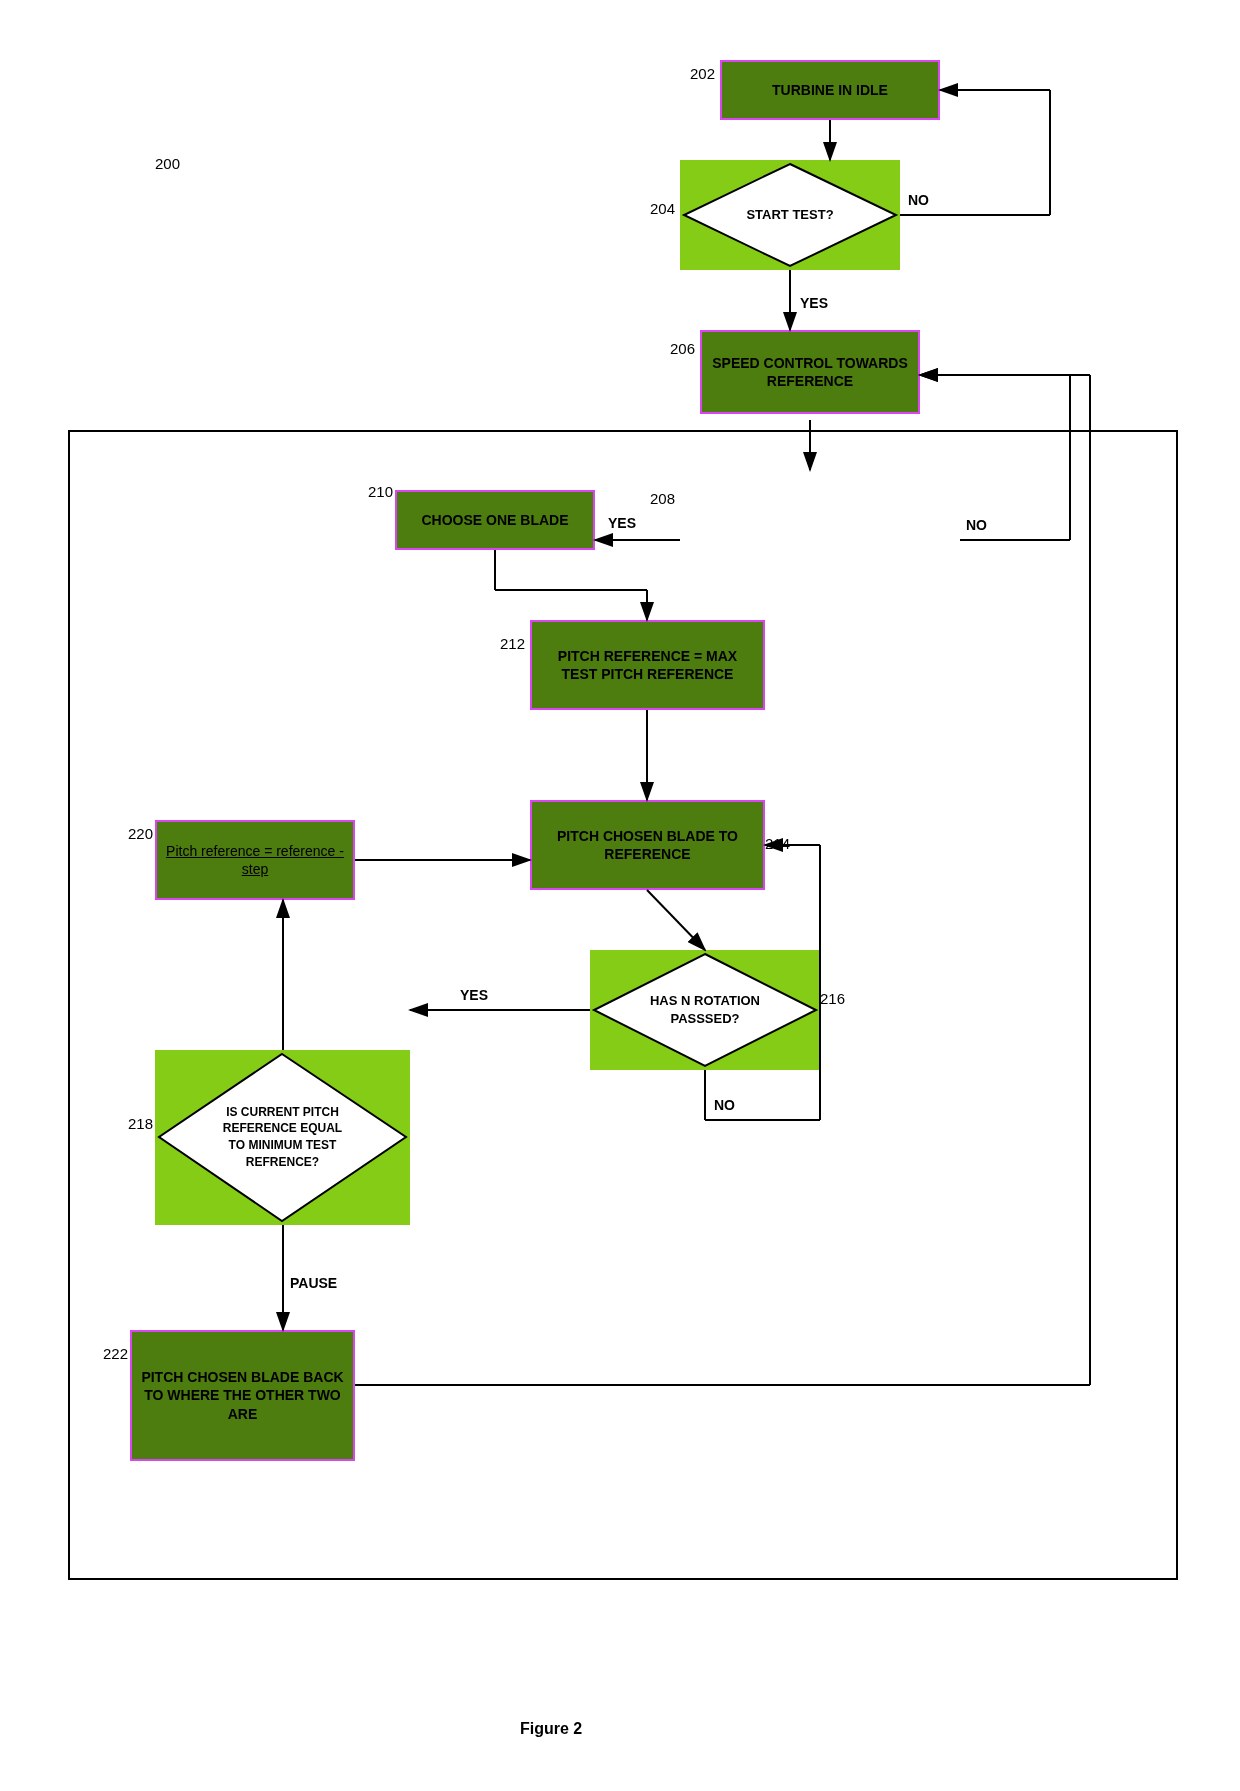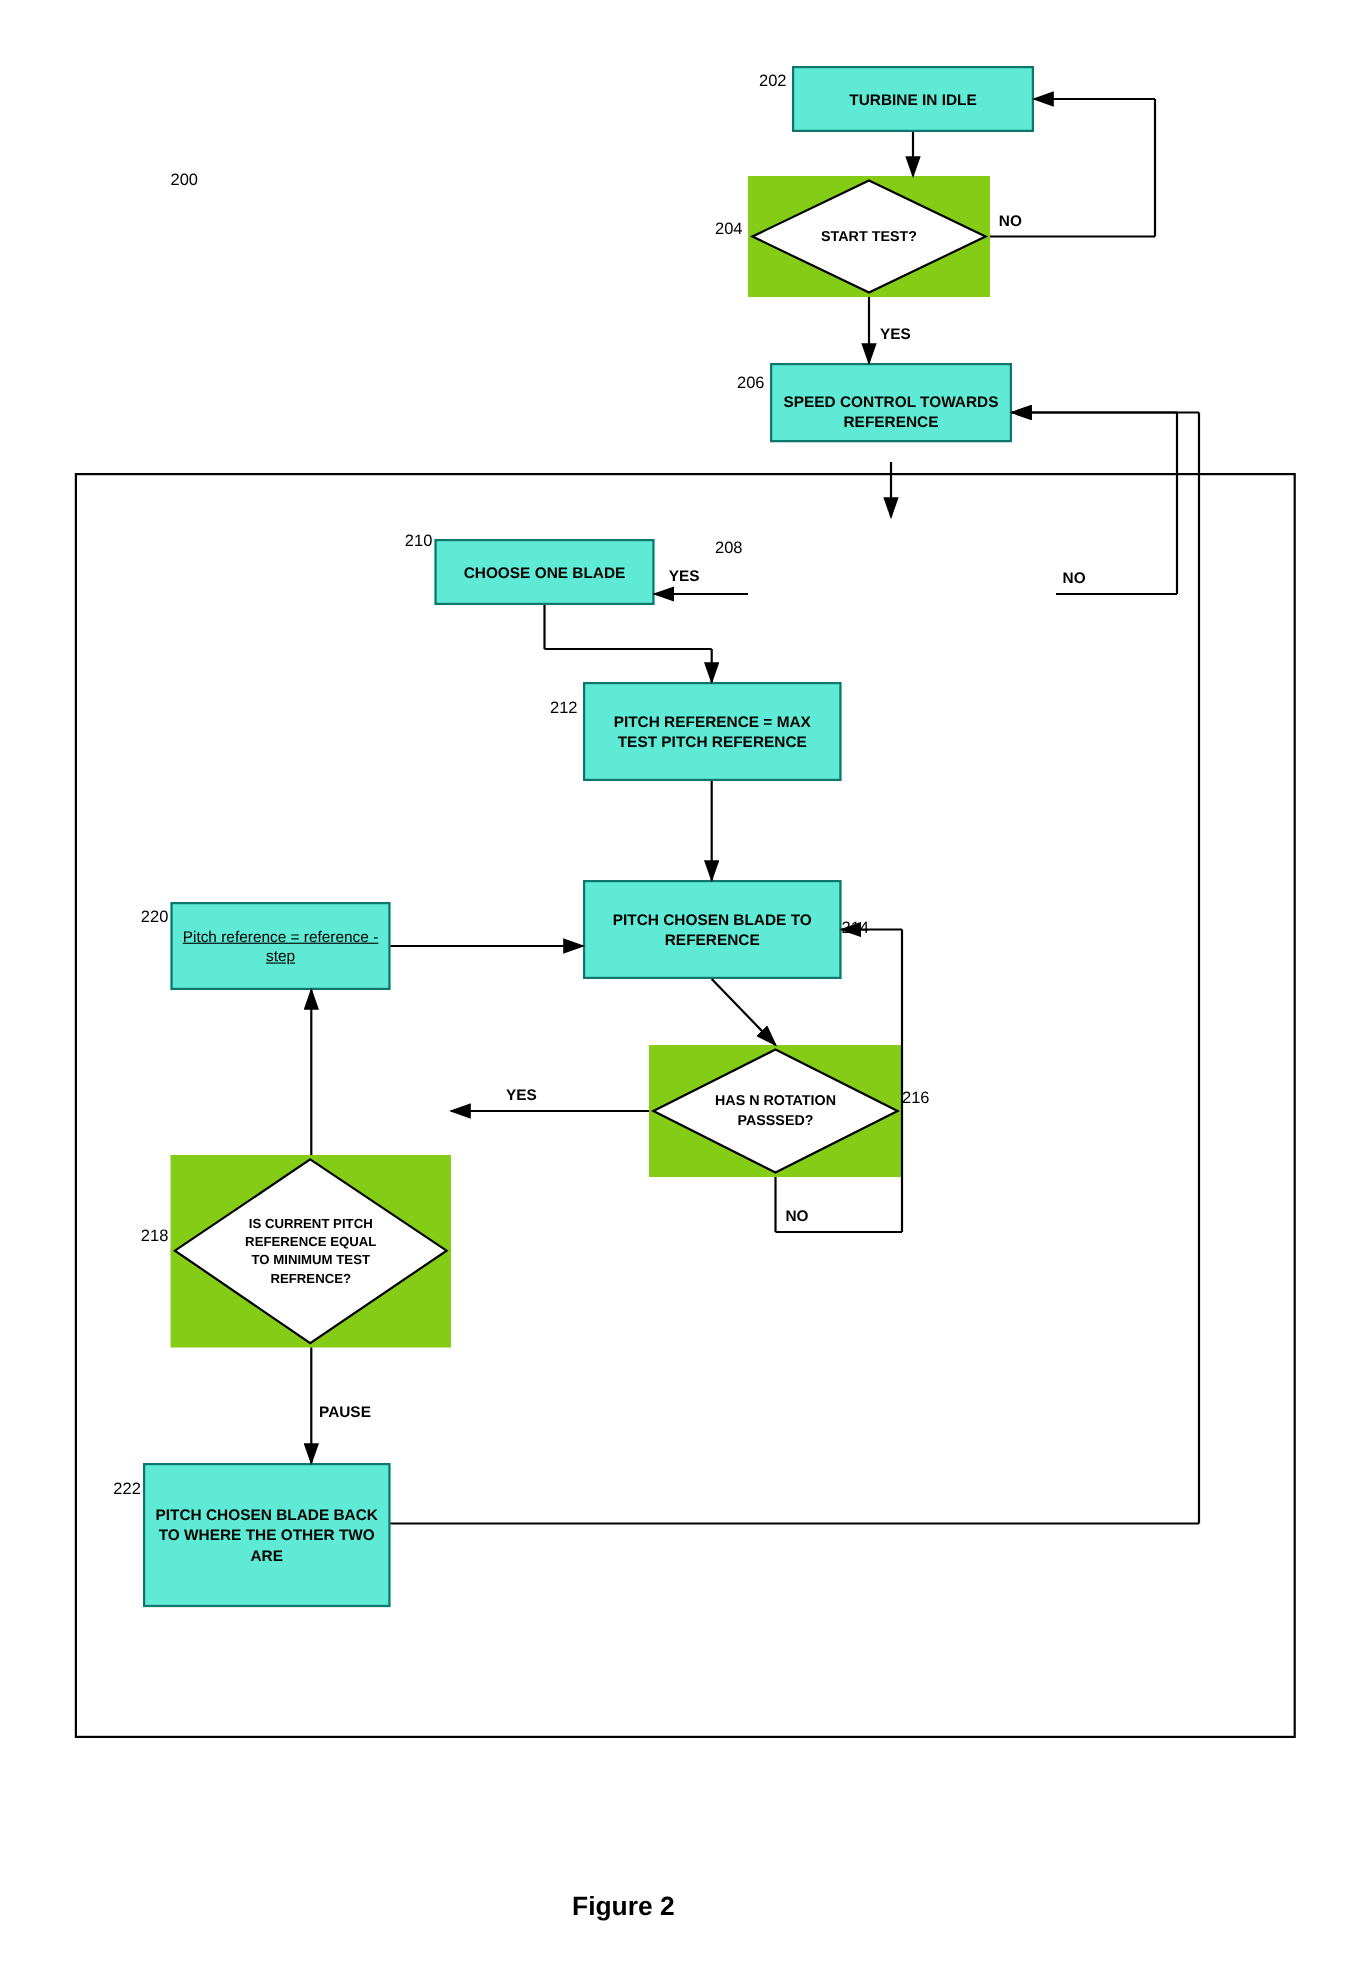--- a/index.html
+++ b/index.html
@@ -15,22 +15,22 @@
     .diagram-container {
       position: relative;
       width: 1240px;
       height: 1791px;
       background: #fff;
     }
 
     
     .flow-box {
       position: absolute;
-      border: 2px solid #0f766e;
-      background: #5eead4;
+      border: 2px solid #d946ef;
+      background: #4d7c0f;
       display: flex;
       align-items: center;
       justify-content: center;
       text-align: center;
       font-size: 14px;
       font-weight: 600;
       line-height: 1.3;
       padding: 8px;
     }
 
@@ -71,21 +71,21 @@
       position: absolute;
       top: 0;
       left: 0;
       width: 1240px;
       height: 1791px;
       pointer-events: none;
     }
 
     .figure-label {
       position: absolute;
-      font-size: 24px;
+      font-size: 16px;
       font-weight: 600;
     }
 
     .ref-number {
       position: absolute;
       font-size: 15px;
       font-weight: 500;
     }
 
     .outer-box {
@@ -111,21 +111,21 @@
   <div class="flow-diamond" style="left:680px; top:160px; width:220px; height:110px;">
     <svg class="diamond-shape" viewBox="0 0 220 110" xmlns="http://www.w3.org/2000/svg">
       <polygon points="110,4 216,55 110,106 4,55" fill="white" stroke="black" stroke-width="2"></polygon>
     </svg>
     <div class="flow-diamond-inner">
       <span>START TEST?</span>
     </div>
   </div>
   <div class="ref-number" style="left:650px; top:200px;">204</div>
 
-  <div class="flow-box" style="left:700px; top:330px; width:220px; height:72px;align-items:flex-end;">
+  <div class="flow-box" style="left:700px; top:330px; width:220px; height:84px;">
     <span>SPEED CONTROL
 TOWARDS
 REFERENCE</span>
   </div>
   <div class="ref-number" style="left:670px; top:340px;">206</div>
 
   <div class="ref-number" style="left:650px; top:490px;">208</div>
 
   <div class="flow-box" style="left:395px; top:490px; width:200px; height:60px;">
     <span>CHOOSE ONE BLADE</span>

